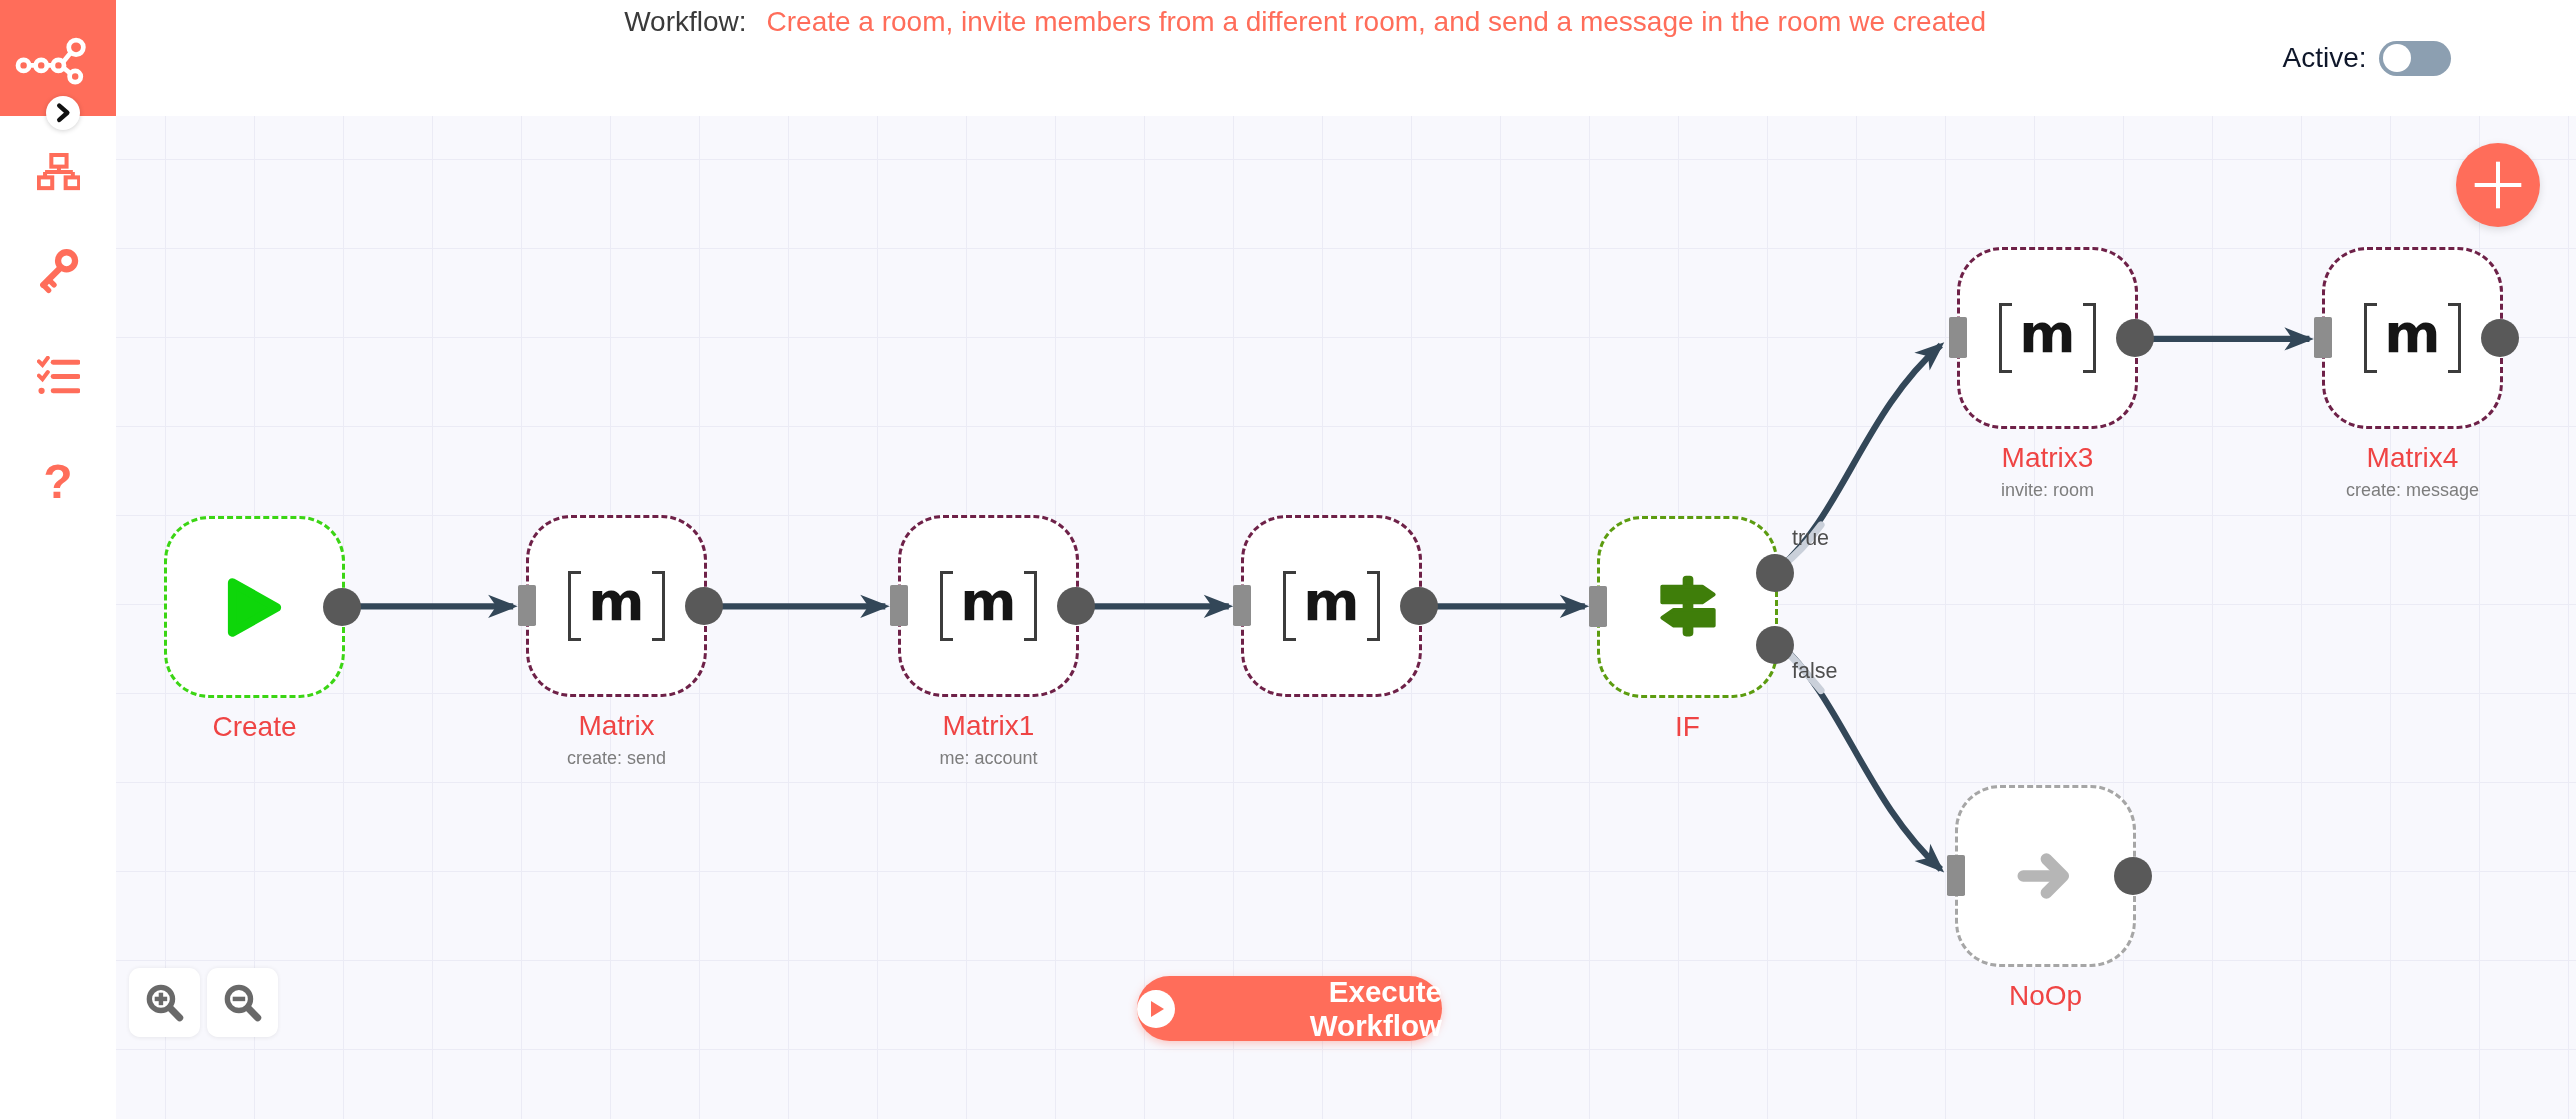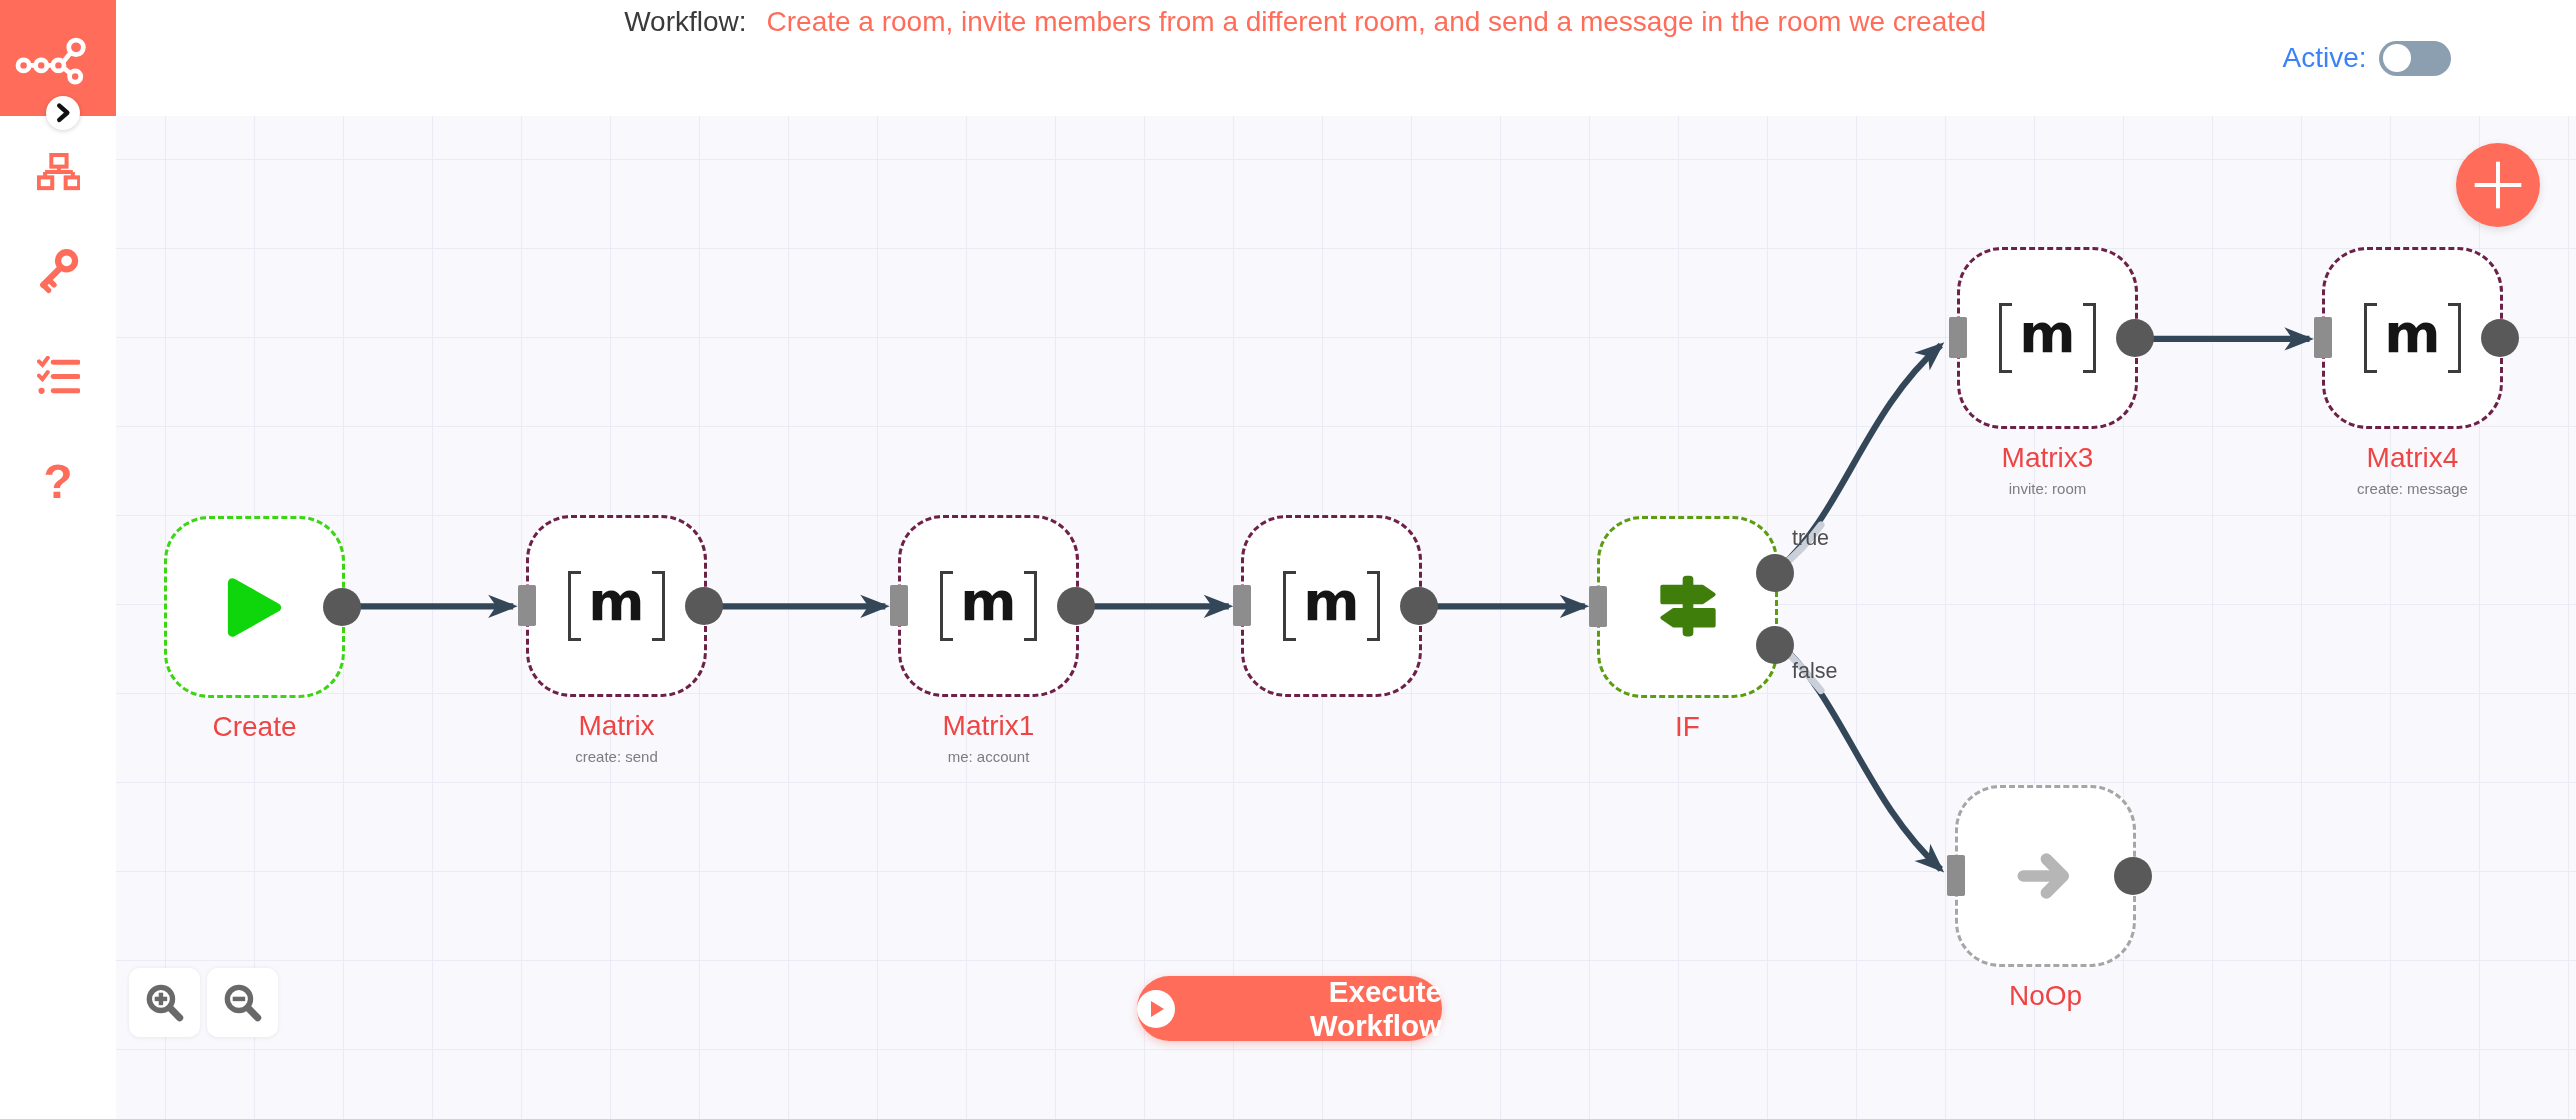--- a/index.html
+++ b/index.html
@@ -20,21 +20,21 @@
 
   
   #header { position:absolute; left:116px; top:0; width:2460px; height:116px;
     background:#fff; z-index:20; }
   #wf-title { position:absolute; left:50%; top:6px; transform:translateX(-53%);
     height:116px; display:flex; align-items:flex-start; white-space:nowrap;
     font-size:28px; color:#3a3a3a;gap:20px; }
   #wf-title .red { color:#ff6d5a; }
   #active-group { position:absolute; right:125px; top:0; height:116px;
     display:flex; align-items:center; gap:12.5px; }
-  #active-label { font-size:28px; color:#3b82f6; }
+  #active-label { font-size:28px; color:#0f172a; }
   #active-toggle { width:72px; height:35px; border-radius:18px; background:#8c9fb1;
     position:relative; cursor:pointer; }
   #active-toggle .knob { position:absolute; left:3.6px; top:3.6px; width:28px; height:28px;
     border-radius:50%; background:#fff; }
 
   
   #canvas { position:absolute; left:116px; top:116px; width:2460px; height:1004px;
     background-color:#f8f8fd;
     background-image:linear-gradient(#ebebf5 0.9px, transparent 0.9px),
                      linear-gradient(90deg, #ebebf5 0.9px, transparent 0.9px);
@@ -53,21 +53,21 @@
   .p-out { position:absolute; right:-19px; top:50%; margin-top:-19px;
     width:38px; height:38px; border-radius:50%; background:#595959; }
   .p-out.if-true  { top:35px;  margin-top:0; }
   .p-out.if-false { top:107px; margin-top:0; }
   .p-in { position:absolute; left:-10.7px; top:50%; margin-top:-20.6px;
     width:18px; height:41px; background:#8d8d8d; border-radius:1.8px; }
 
   .caption { position:absolute; top:192px; left:50%; transform:translateX(-50%);
     text-align:center; white-space:nowrap; }
   .caption .nm  { font-size:28px; color:#ef4444; }
-  .caption .sub { font-size:15px; color:#7d7d7d; margin-top:6.3px; }
+  .caption .sub { font-size:18px; color:#7d7d7d; margin-top:6.3px; }
 
   
   .mx { display:flex; align-items:center; }
   .brk { width:13.4px; height:70px; border:3.6px solid #3c3c3c; }
   .brk.l { border-right:none; margin-right:7.2px; }
   .brk.r { border-left:none;  margin-left:7.2px; }
   .mx .m { font-family:"DejaVu Sans",sans-serif; font-size:54px; font-weight:bold;
     color:#151515; line-height:1; margin-top:-7.2px; }
 
   .cond-label { position:absolute; font-size:21.5px; color:#4e4e4e; }

